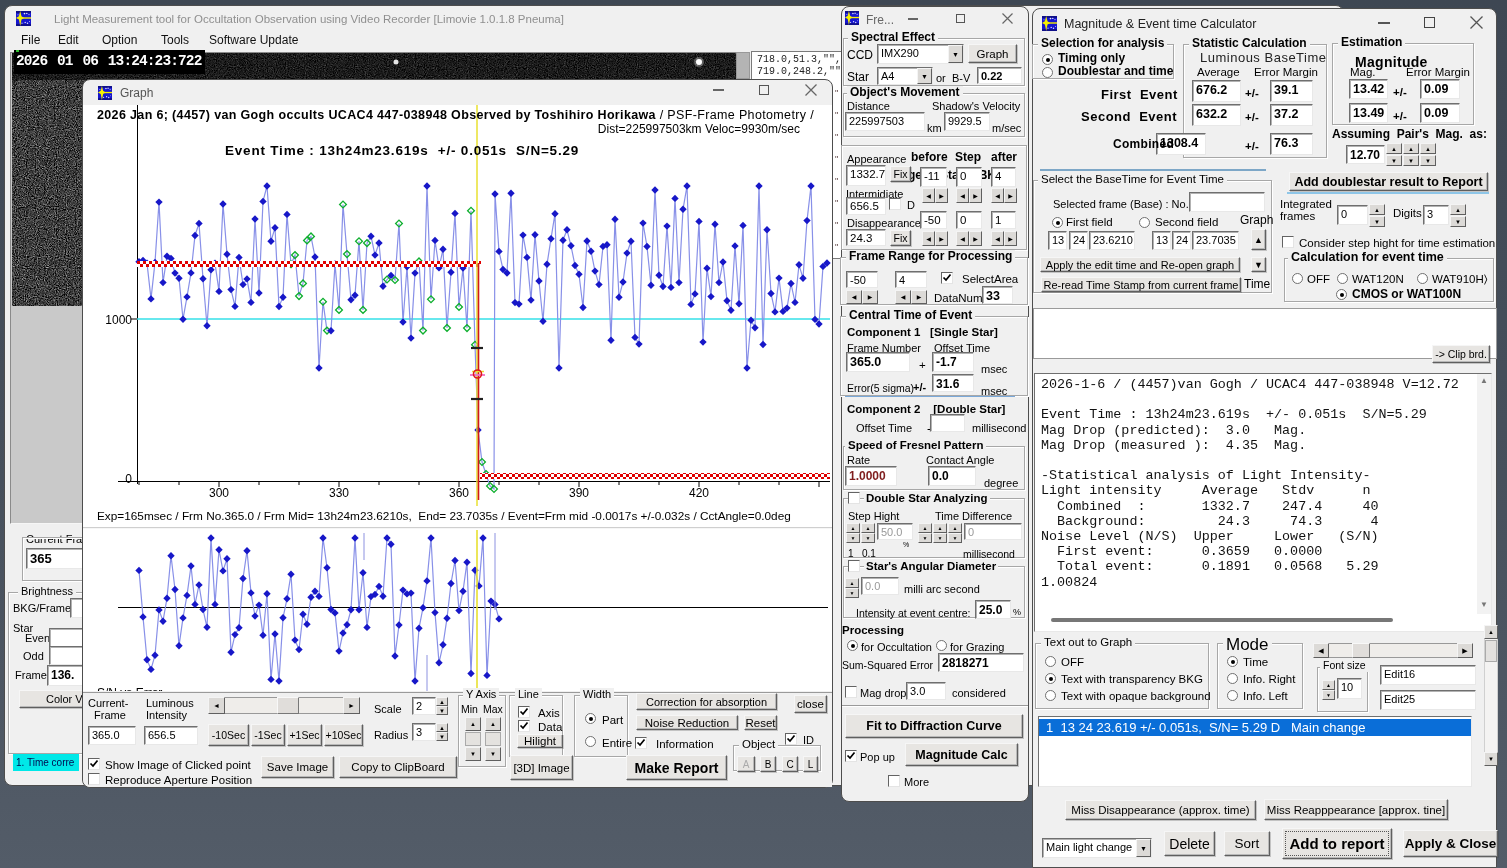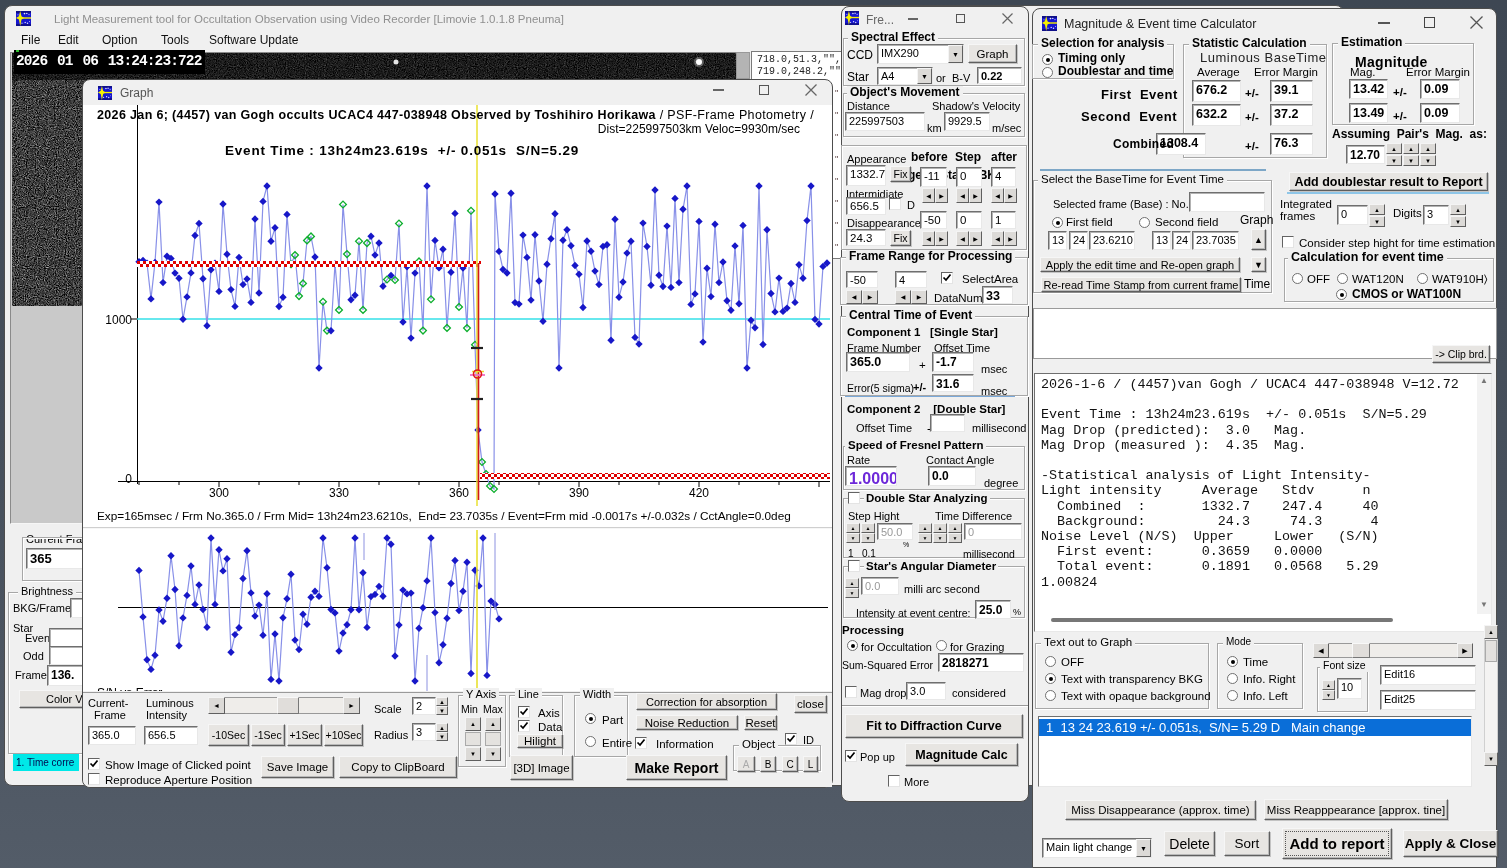--- a/index.html
+++ b/index.html
@@ -623,21 +623,21 @@
 <div class="ab" style="left:845px;top:396px;width:170px;height:1px;background:#7aa8d8"></div>
 <div class="t" style="left:847px;top:403px;font-size:11.5px;font-weight:bold;">Component 2    [Double Star]</div>
 <div class="t" style="left:856px;top:422px;font-size:11px;">Offset Time</div>
 <div class="t" style="left:927px;top:423px;font-size:11.5px;">+</div>
 <div class="tbx" style="left:930px;top:414px;width:35px;height:18px;font-size:11px;padding-left:3px;color:#000;"></div>
 <div class="t" style="left:972px;top:422px;font-size:11px;">millisecond</div>
 <div class="gb" style="left:843px;top:446px;width:182px;height:44px"></div>
 <div class="gl" style="left:845px;top:439px;font-size:11.5px;font-weight:bold;">Speed of Fresnel Pattern</div>
 <div class="t" style="left:847px;top:454px;font-size:11px;">Rate</div>
 <div class="t" style="left:926px;top:454px;font-size:11px;">Contact Angle</div>
-<div class="tbx" style="left:845px;top:466px;width:52px;height:20px;font-size:16px;padding-left:3px;color:#6d28d9;font-weight:bold;">1.0000</div>
+<div class="tbx" style="left:845px;top:466px;width:52px;height:20px;font-size:12px;padding-left:3px;color:#7f1d1d;font-weight:bold;">1.0000</div>
 <div class="tbx" style="left:928px;top:466px;width:48px;height:20px;font-size:12px;padding-left:3px;color:#000;font-weight:bold;">0.0</div>
 <div class="t" style="left:984px;top:477px;font-size:11px;">degree</div>
 <div class="gb" style="left:843px;top:498px;width:182px;height:60px"></div>
 <div class="chk" style="left:848px;top:492px"></div>
 <div class="t" style="left:864px;top:492px;font-size:11.5px;font-weight:bold;background:#f0f0f0;padding:0 2px;">Double Star Analyzing</div>
 <div class="t" style="left:848px;top:510px;font-size:11px;">Step Hight</div>
 <div class="t" style="left:935px;top:510px;font-size:11px;">Time Difference</div>
 <div class="sb" style="left:846px;top:523px;width:14px;height:10px;font-size:5px">▲</div>
 <div class="sb" style="left:846px;top:533px;width:14px;height:10px;font-size:5px">▼</div>
 <div class="sb" style="left:861px;top:523px;width:14px;height:10px;font-size:5px">▲</div>
@@ -818,21 +818,21 @@
 <div class="ab" style="left:1051px;top:618px;width:342px;height:4px;background:#777;border-radius:2px"></div>
 <div class="gb" style="left:1035px;top:643px;width:174px;height:66px"></div>
 <div class="gl" style="left:1041px;top:636px;font-size:11.5px;">Text out to Graph</div>
 <div class="rad" style="left:1045px;top:656px"></div>
 <div class="t" style="left:1061px;top:656px;font-size:11.5px;">OFF</div>
 <div class="rad on" style="left:1045px;top:673px"></div>
 <div class="t" style="left:1061px;top:673px;font-size:11.5px;">Text with transparency BKG</div>
 <div class="rad" style="left:1045px;top:690px"></div>
 <div class="t" style="left:1061px;top:690px;font-size:11.5px;">Text with opaque background</div>
 <div class="gb" style="left:1217px;top:643px;width:86px;height:66px"></div>
-<div class="gl" style="left:1223px;top:636px;font-size:10px;">Mode</div>
+<div class="gl" style="left:1223px;top:636px;font-size:17px;">Mode</div>
 <div class="rad on" style="left:1227px;top:656px"></div>
 <div class="t" style="left:1243px;top:656px;font-size:11.5px;">Time</div>
 <div class="rad" style="left:1227px;top:673px"></div>
 <div class="t" style="left:1243px;top:673px;font-size:11.5px;">Info. Right</div>
 <div class="rad" style="left:1227px;top:690px"></div>
 <div class="t" style="left:1243px;top:690px;font-size:11.5px;">Info. Left</div>
 <div class="ab" style="left:1313px;top:643px;width:160px;height:15px;background:#efedea;border:1px solid #999"></div>
 <div class="sb" style="left:1313px;top:643px;width:16px;height:15px;font-size:7px">◀</div>
 <div class="sb" style="left:1457px;top:643px;width:16px;height:15px;font-size:7px">▶</div>
 <div class="ab" style="left:1352px;top:643px;width:18px;height:15px;background:#e0ddda;border:1px solid;border-color:#f8f8f8 #777 #777 #f8f8f8"></div>

